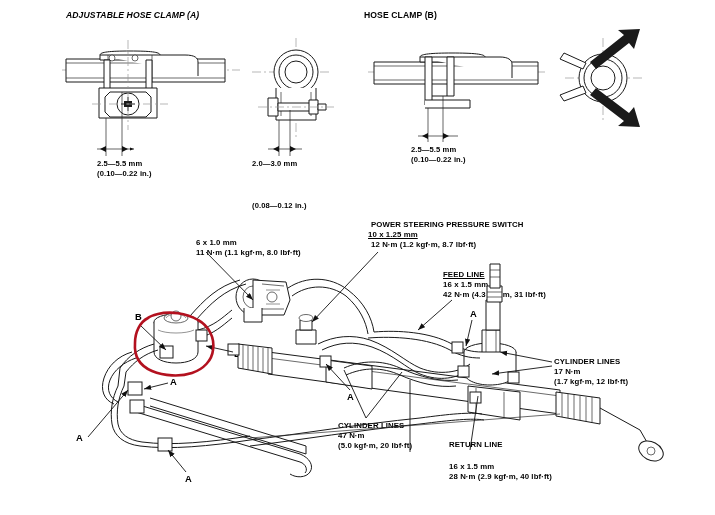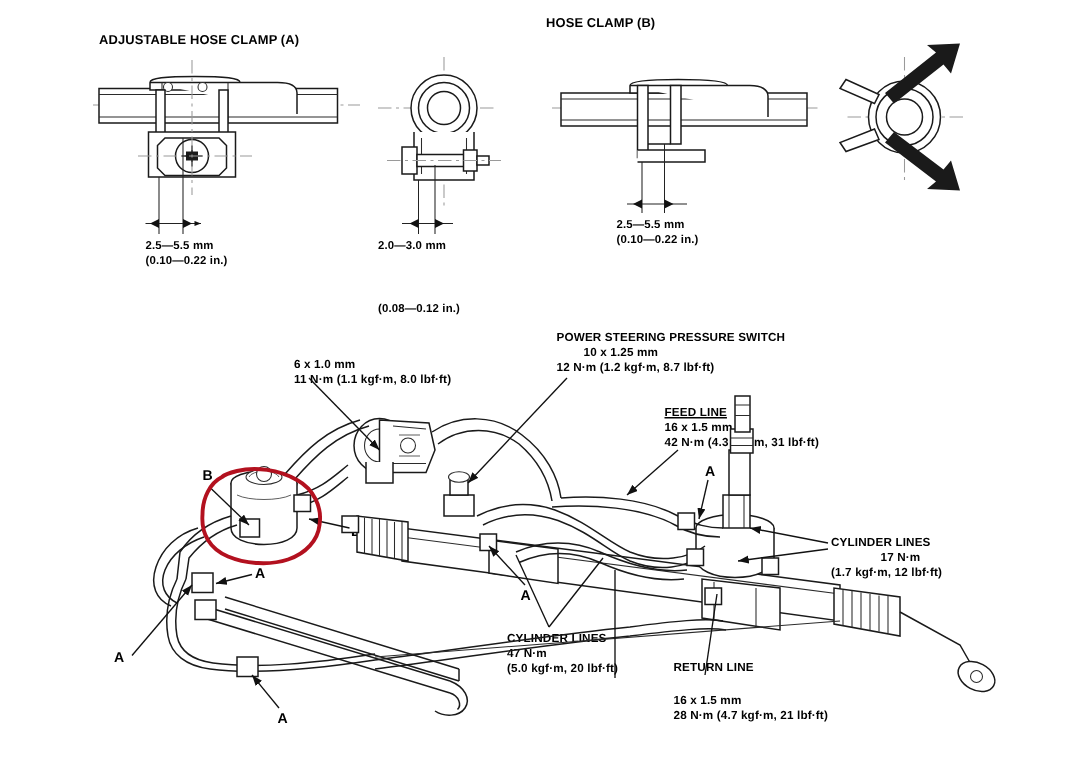--- a/index.html
+++ b/index.html
@@ -24,54 +24,54 @@
   .wht-t{fill:#ffffff;stroke:#2b2b2b;stroke-width:.7;}
   .redmark{fill:none;stroke:#b3111f;stroke-width:2.6;stroke-linecap:round;stroke-linejoin:round;}
   .lead{fill:none;stroke:#111;stroke-width:.9;}
   .arrowfill{fill:#111;}
 </style>
 </head>
 <body>
 
 <div class="page">
 
-  <div class="lbl t-title" style="left:66px;top:21px;">ADJUSTABLE HOSE CLAMP (A)</div>
+  <div class="lbl t-title" style="left:66px;top:10px;font-style:italic;">ADJUSTABLE HOSE CLAMP (A)</div>
   <div class="lbl t-title" style="left:364px;top:10px;">HOSE CLAMP (B)</div>
 
   <div class="lbl t-dim" style="left:97px;top:160px;">2.5—5.5 mm</div>
   <div class="lbl t-dim" style="left:97px;top:170px;">(0.10—0.22 in.)</div>
 
   <div class="lbl t-dim" style="left:252px;top:160px;">2.0—3.0 mm</div>
   <div class="lbl t-dim" style="left:252px;top:170px;margin-top:32px;">(0.08—0.12 in.)</div>
 
   <div class="lbl t-dim" style="left:411px;top:146px;">2.5—5.5 mm</div>
   <div class="lbl t-dim" style="left:411px;top:156px;">(0.10—0.22 in.)</div>
 
   <div class="lbl t-call" style="left:196px;top:238px;">6 x 1.0 mm</div>
   <div class="lbl t-call" style="left:196px;top:248px;text-align:center;">11 N·m (1.1 kgf·m, 8.0 lbf·ft)</div>
 
   <div class="lbl t-call" style="left:371px;top:220px;">POWER STEERING PRESSURE SWITCH</div>
-  <div class="lbl t-call" style="left:389px;top:230px;">10 x 1.25 mm</div>
+  <div class="lbl t-call" style="left:368px;top:230px;text-decoration:underline;">10 x 1.25 mm</div>
   <div class="lbl t-call" style="left:371px;top:240px;">12 N·m (1.2 kgf·m, 8.7 lbf·ft)</div>
 
   <div class="lbl t-call" style="left:443px;top:270px;text-decoration:underline;">FEED LINE</div>
   <div class="lbl t-call" style="left:443px;top:280px;">16 x 1.5 mm</div>
   <div class="lbl t-call" style="left:443px;top:290px;">42 N·m (4.3 kgf·m, 31 lbf·ft)</div>
 
   <div class="lbl t-call" style="left:554px;top:357px;">CYLINDER LINES</div>
-  <div class="lbl t-call" style="left:554px;top:367px;margin-left:33px;">17 N·m</div>
+  <div class="lbl t-call" style="left:554px;top:367px;">17 N·m</div>
   <div class="lbl t-call" style="left:554px;top:377px;">(1.7 kgf·m, 12 lbf·ft)</div>
 
   <div class="lbl t-call" style="left:338px;top:421px;">CYLINDER LINES</div>
   <div class="lbl t-call" style="left:338px;top:431px;">47 N·m</div>
   <div class="lbl t-call" style="left:338px;top:441px;">(5.0 kgf·m, 20 lbf·ft)</div>
 
   <div class="lbl t-call" style="left:449px;top:440px;">RETURN LINE</div>
   <div class="lbl t-call" style="left:449px;top:462px;">16 x 1.5 mm</div>
-  <div class="lbl t-call" style="left:449px;top:472px;">28 N·m (4.7 kgf·m, 21 lbf·ft)</div>
+  <div class="lbl t-call" style="left:449px;top:472px;">28 N·m (2.9 kgf·m, 40 lbf·ft)</div>
 
   <div class="lbl t-mark" style="left:135px;top:311px;">B</div>
   <div class="lbl t-mark" style="left:234px;top:348px;">B</div>
   <div class="lbl t-mark" style="left:170px;top:376px;">A</div>
   <div class="lbl t-mark" style="left:76px;top:432px;">A</div>
   <div class="lbl t-mark" style="left:185px;top:473px;">A</div>
   <div class="lbl t-mark" style="left:347px;top:391px;">A</div>
   <div class="lbl t-mark" style="left:470px;top:308px;">A</div>
 
   <svg viewBox="0 0 715 515">

